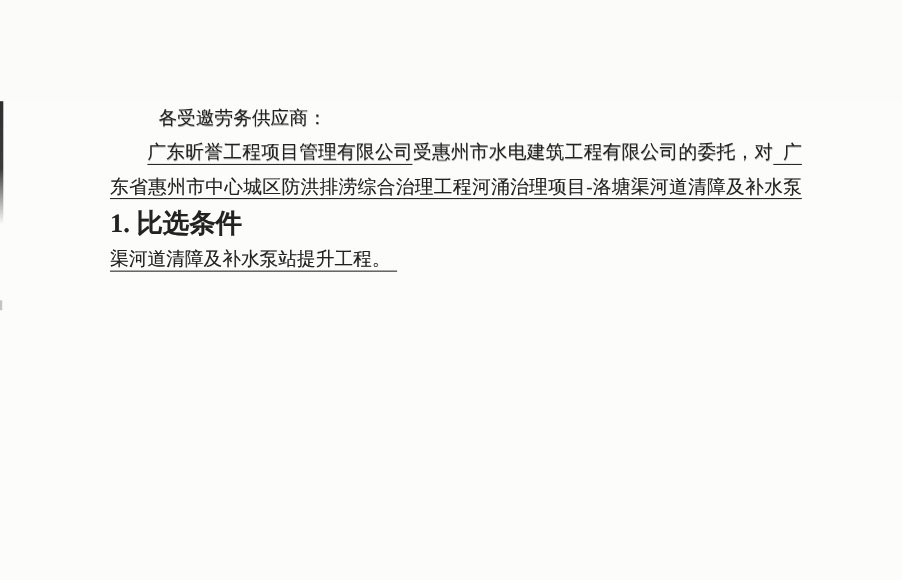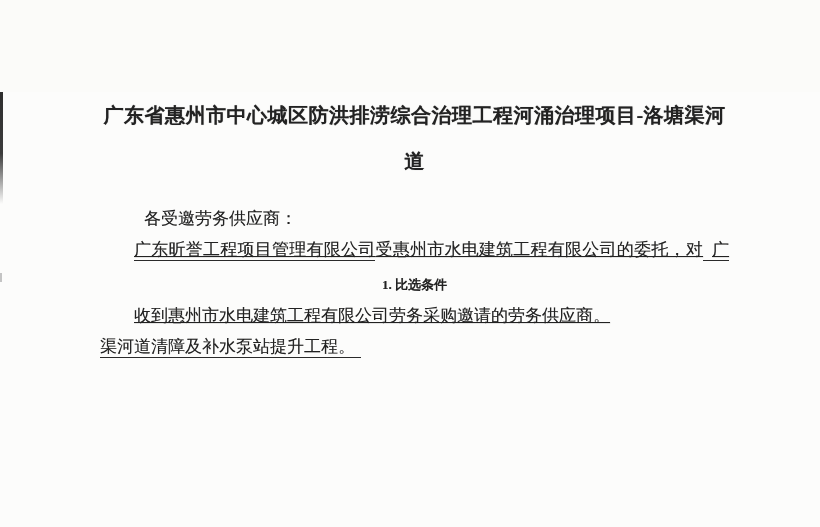--- a/index.html
+++ b/index.html
@@ -48,59 +48,57 @@
     font-size: 17px;
     line-height: 31px;
     white-space: nowrap;
     text-shadow: 0.3px 0.3px 0.6px rgba(25,25,25,0.35);
   }
   .salutation {
     margin-top: 19px;
     font-weight: normal;
     margin-left: 44px;
   }
-  .indent { text-indent: 34px; text-decoration: underline; }
+  .indent { text-indent: 34px; }
   .fill {
     white-space: normal;
     text-align: justify;
     text-align-last: justify;
   }
   .heading {
-    font-size: 13px;
+    font-size: 24px;
     font-weight: bold;
-    text-align: center;
   }
   .mt4 { margin-top: 4px; }
   .u {
     border-bottom: 1px solid #2a2a2a;
     padding-bottom: 1px;
   }
   .padl { padding-left: 9px; }
   .padr { padding-right: 8px; }
   .padr-sm { padding-right: 6px; }
 </style>
 </head>
 <body>
 
 <div class="page">
 
   <div class="artifact-top"></div>
   <div class="artifact-smudge"></div>
 
   <h1 class="title">
-    <div>广东省惠州市中心城区防洪排涝综合治理工程河涌治理项目-洛塘渠河道</div>
   </h1>
 
   <div class="line salutation">各受邀劳务供应商：</div>
 
   <div class="line indent fill"><span class="u">广东昕誉工程项目管理有限公司</span><span>受惠州市水电建筑工程有限公司的委托，对</span><span class="u padl">广</span></div>
 
+  <div class="line fill"><span class="u">东省惠州市中心城区防洪排涝综合治理工程河涌治理项目-洛塘渠河道清障及补水泵</span></div>
 
 
   <div class="line heading mt4">1. 比选条件</div>
 
-  <div class="line indent">收到惠州市水电建筑工程有限公司劳务采购邀请的劳务供应商。</div>
 
 
 
   <div class="line"><span class="u padr-sm">渠河道清障及补水泵站提升工程。</span></div>
 
 </div>
 
 </body></html>

